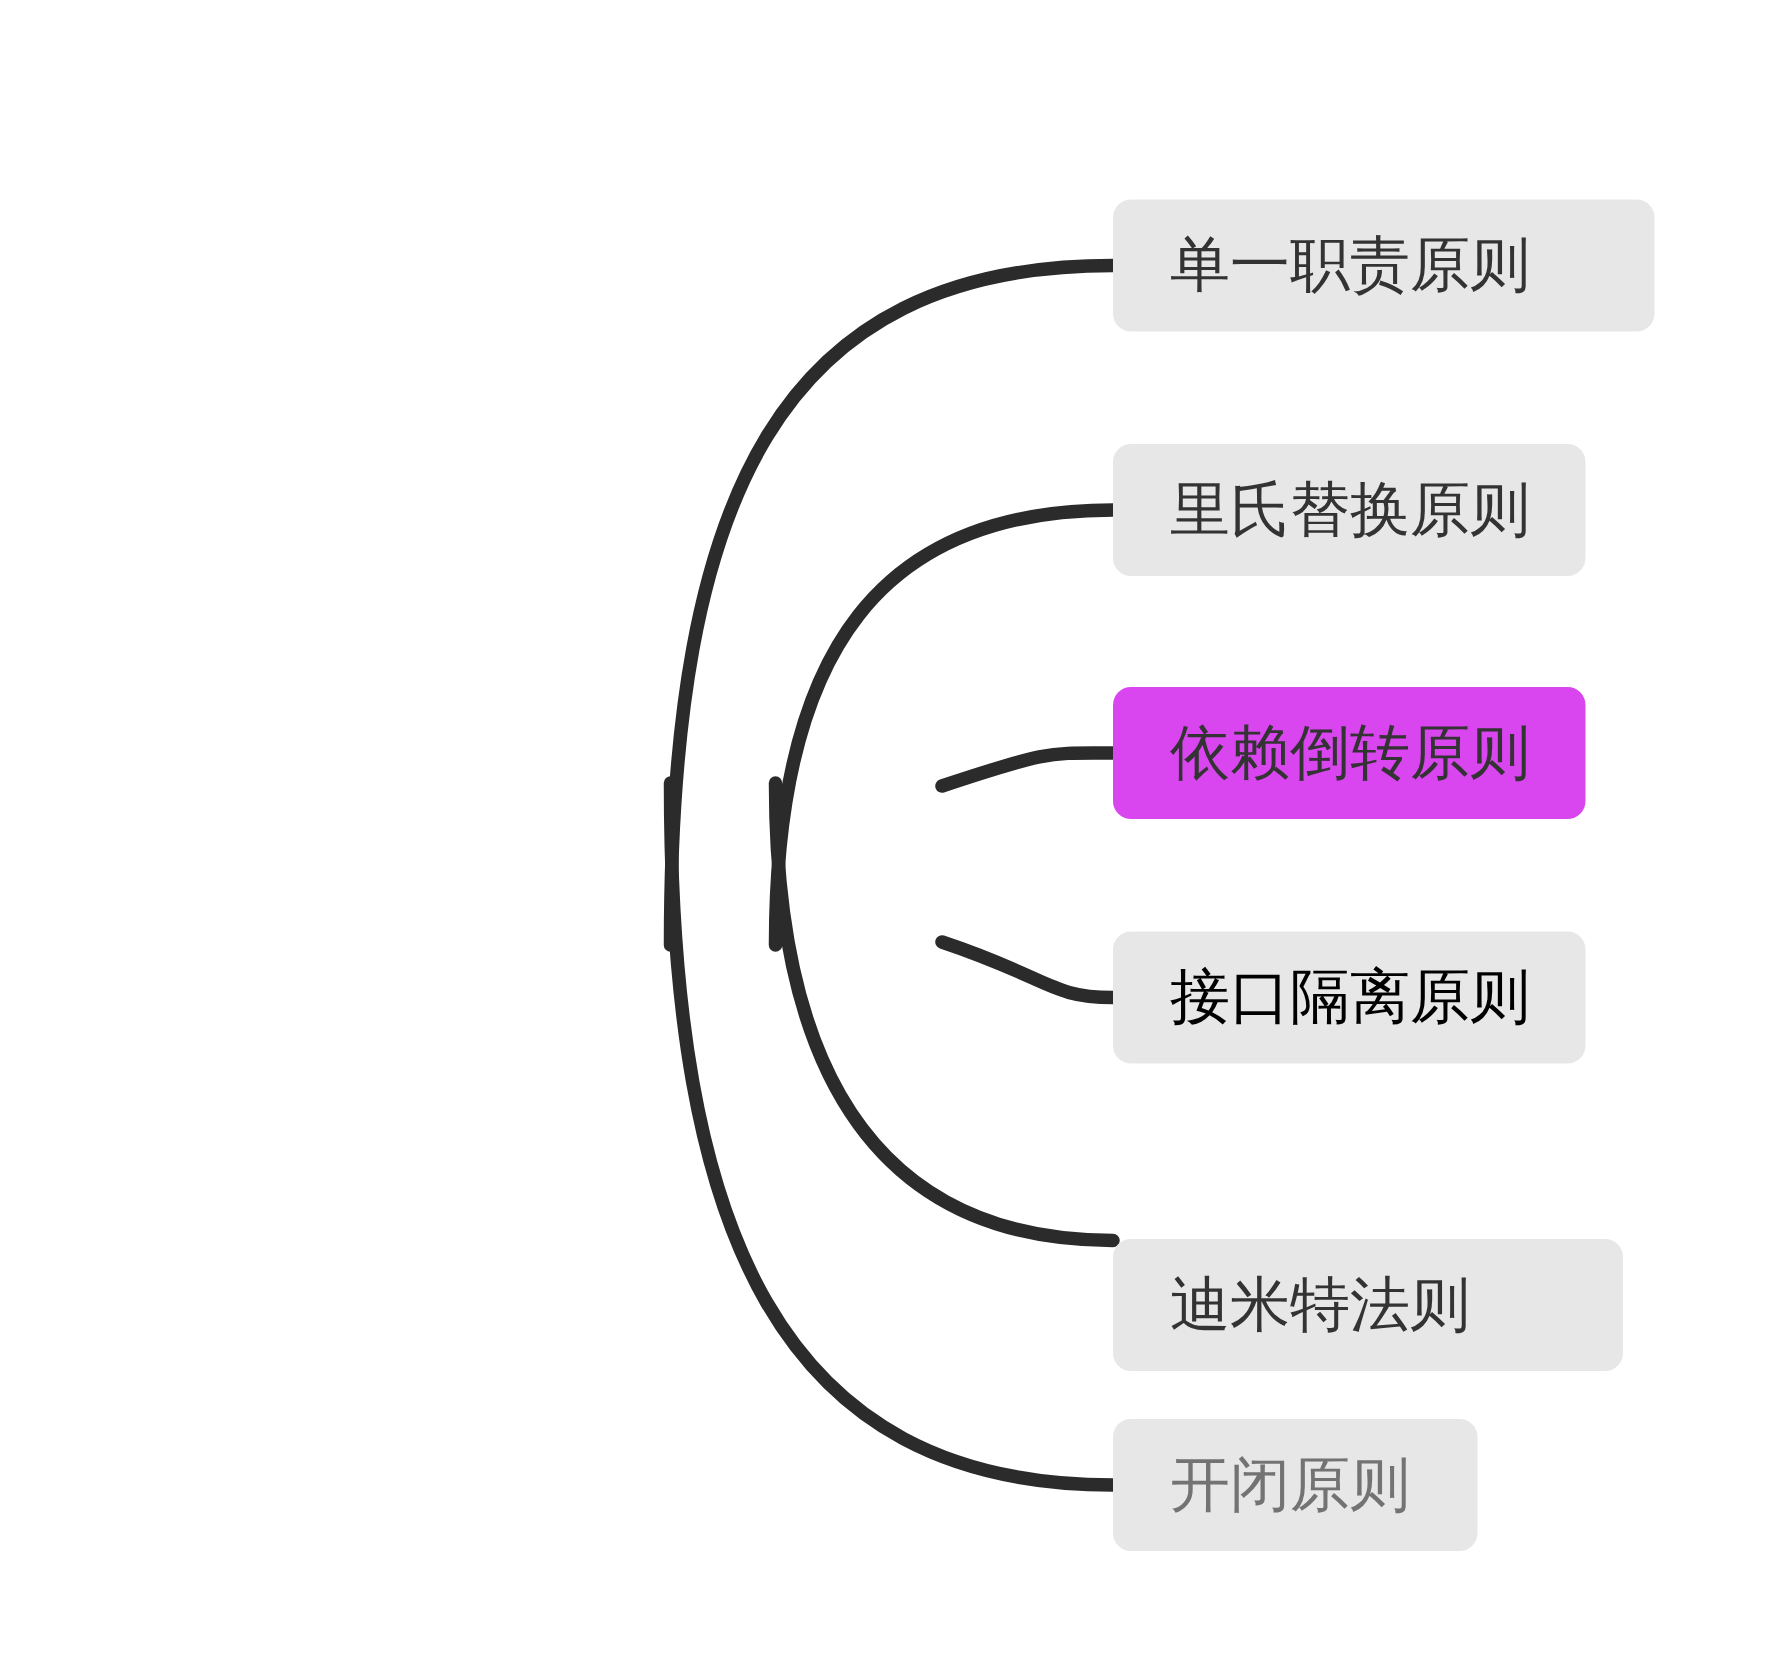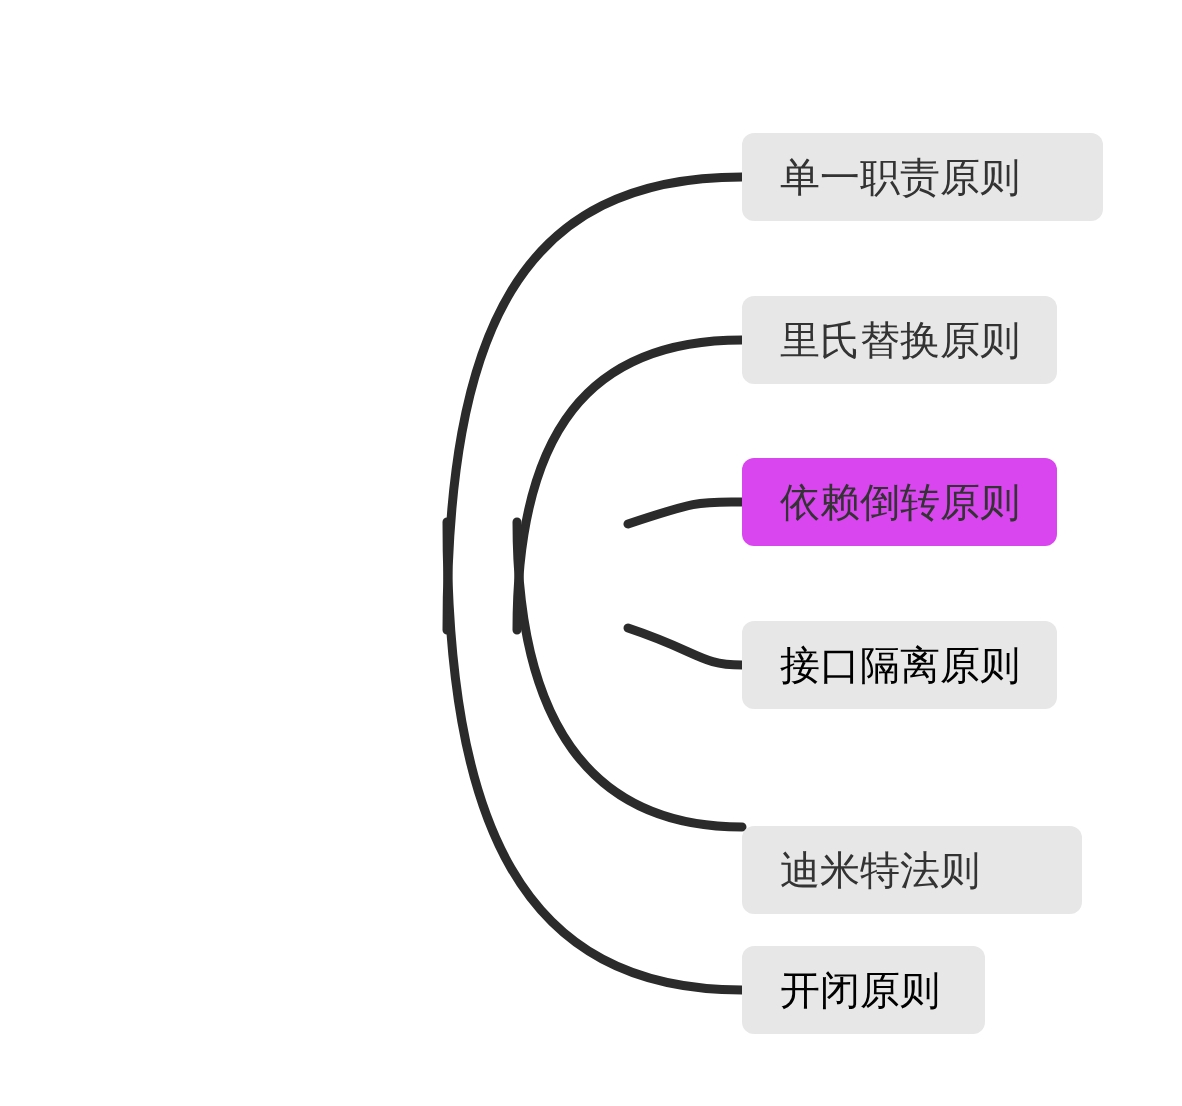--- a/index.html
+++ b/index.html
@@ -101,18 +101,18 @@
       <div class="leaf-node" style="left: 742px; top: 458px; width: 315px; background: #d946ef;">
         <span class="leaf-label" style="color: rgb(51, 51, 51);">依赖倒转原则</span>
       </div>
       <div class="leaf-node" style="left: 742px; top: 621px; width: 315px; background: rgb(231, 231, 231);">
         <span class="leaf-label" style="color: #000000;">接口隔离原则</span>
       </div>
       <div class="leaf-node" style="left: 742px; top: 783px; width: 340px; background: rgb(231, 231, 231); margin-top: 43px;">
         <span class="leaf-label" style="color: rgb(51, 51, 51);">迪米特法则</span>
       </div>
       <div class="leaf-node" style="left: 742px; top: 946px; width: 243px; background: rgb(231, 231, 231);">
-        <span class="leaf-label" style="color: #000000;">开闭原则</span>
+        <span class="leaf-label" style="color: #737373;">开闭原则</span>
       </div>
     </div>
 
 
 </div>
 
 </body></html>

